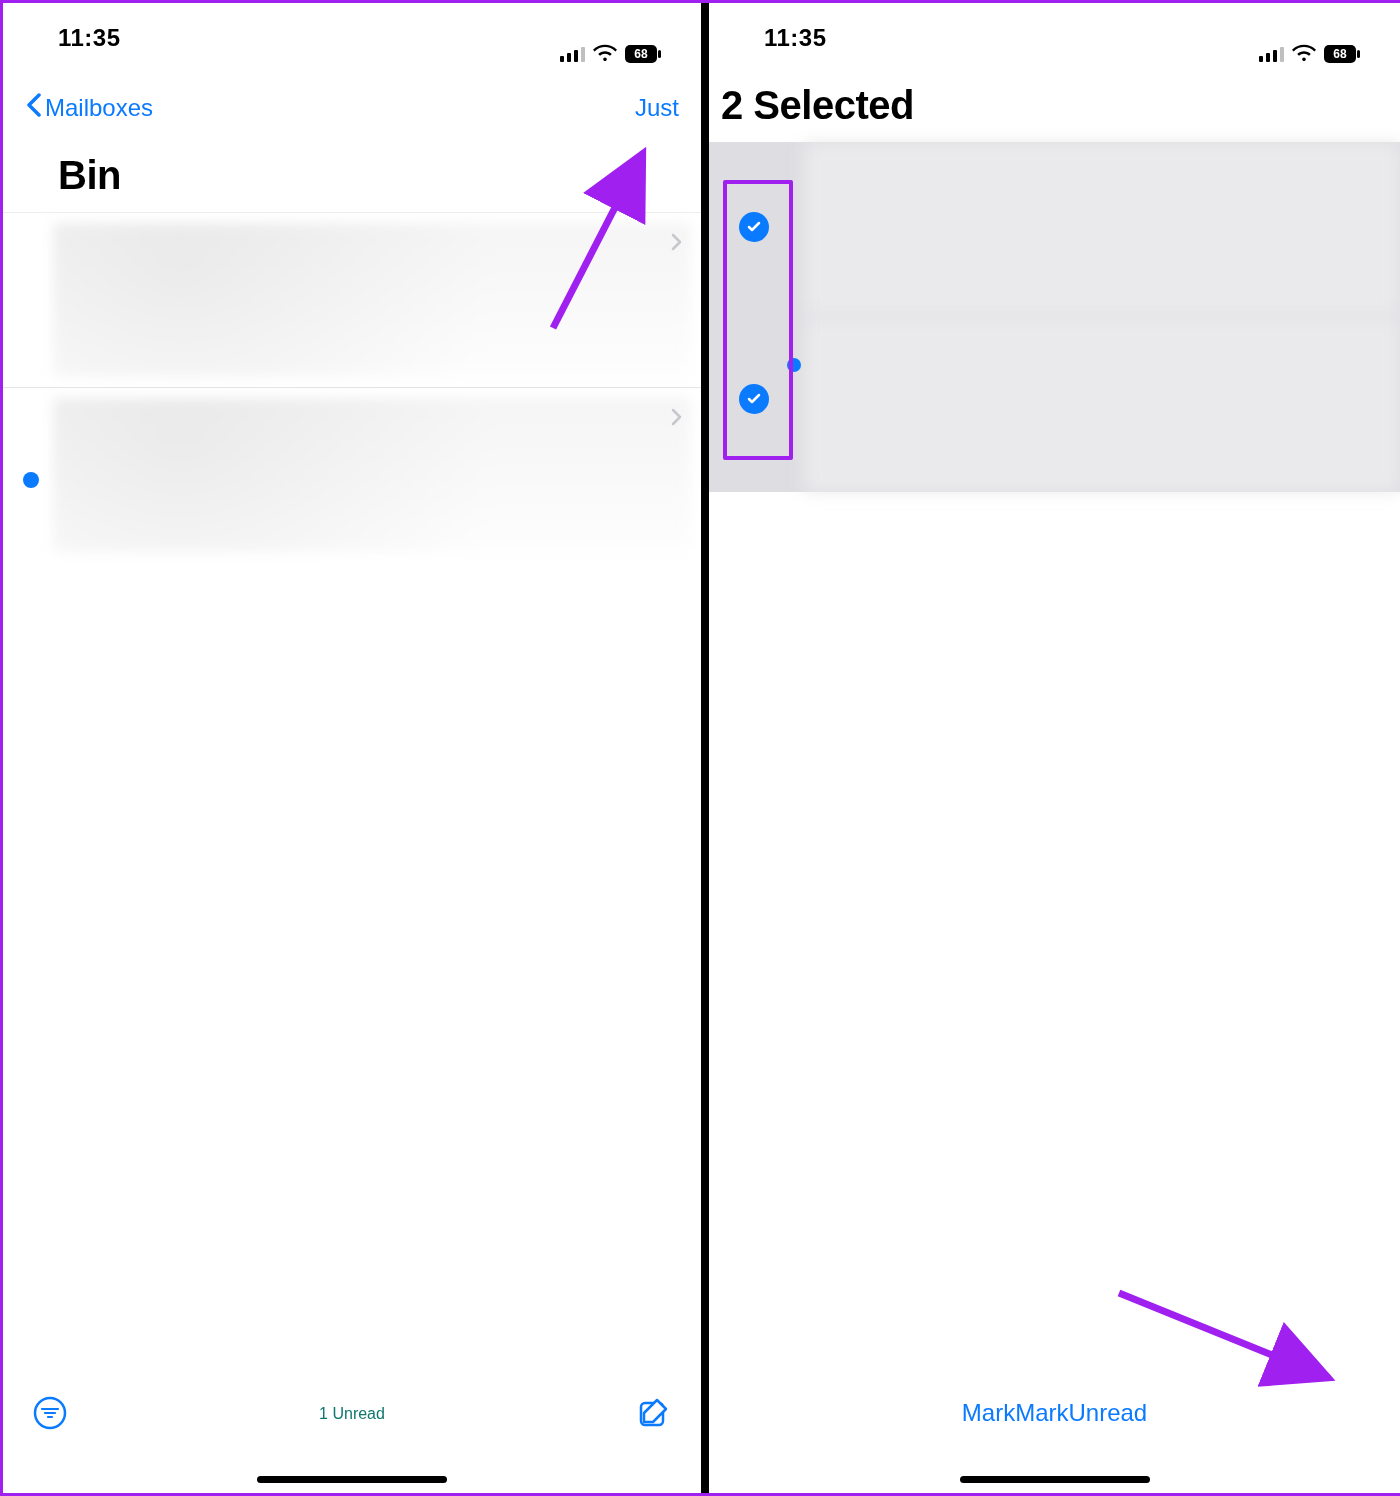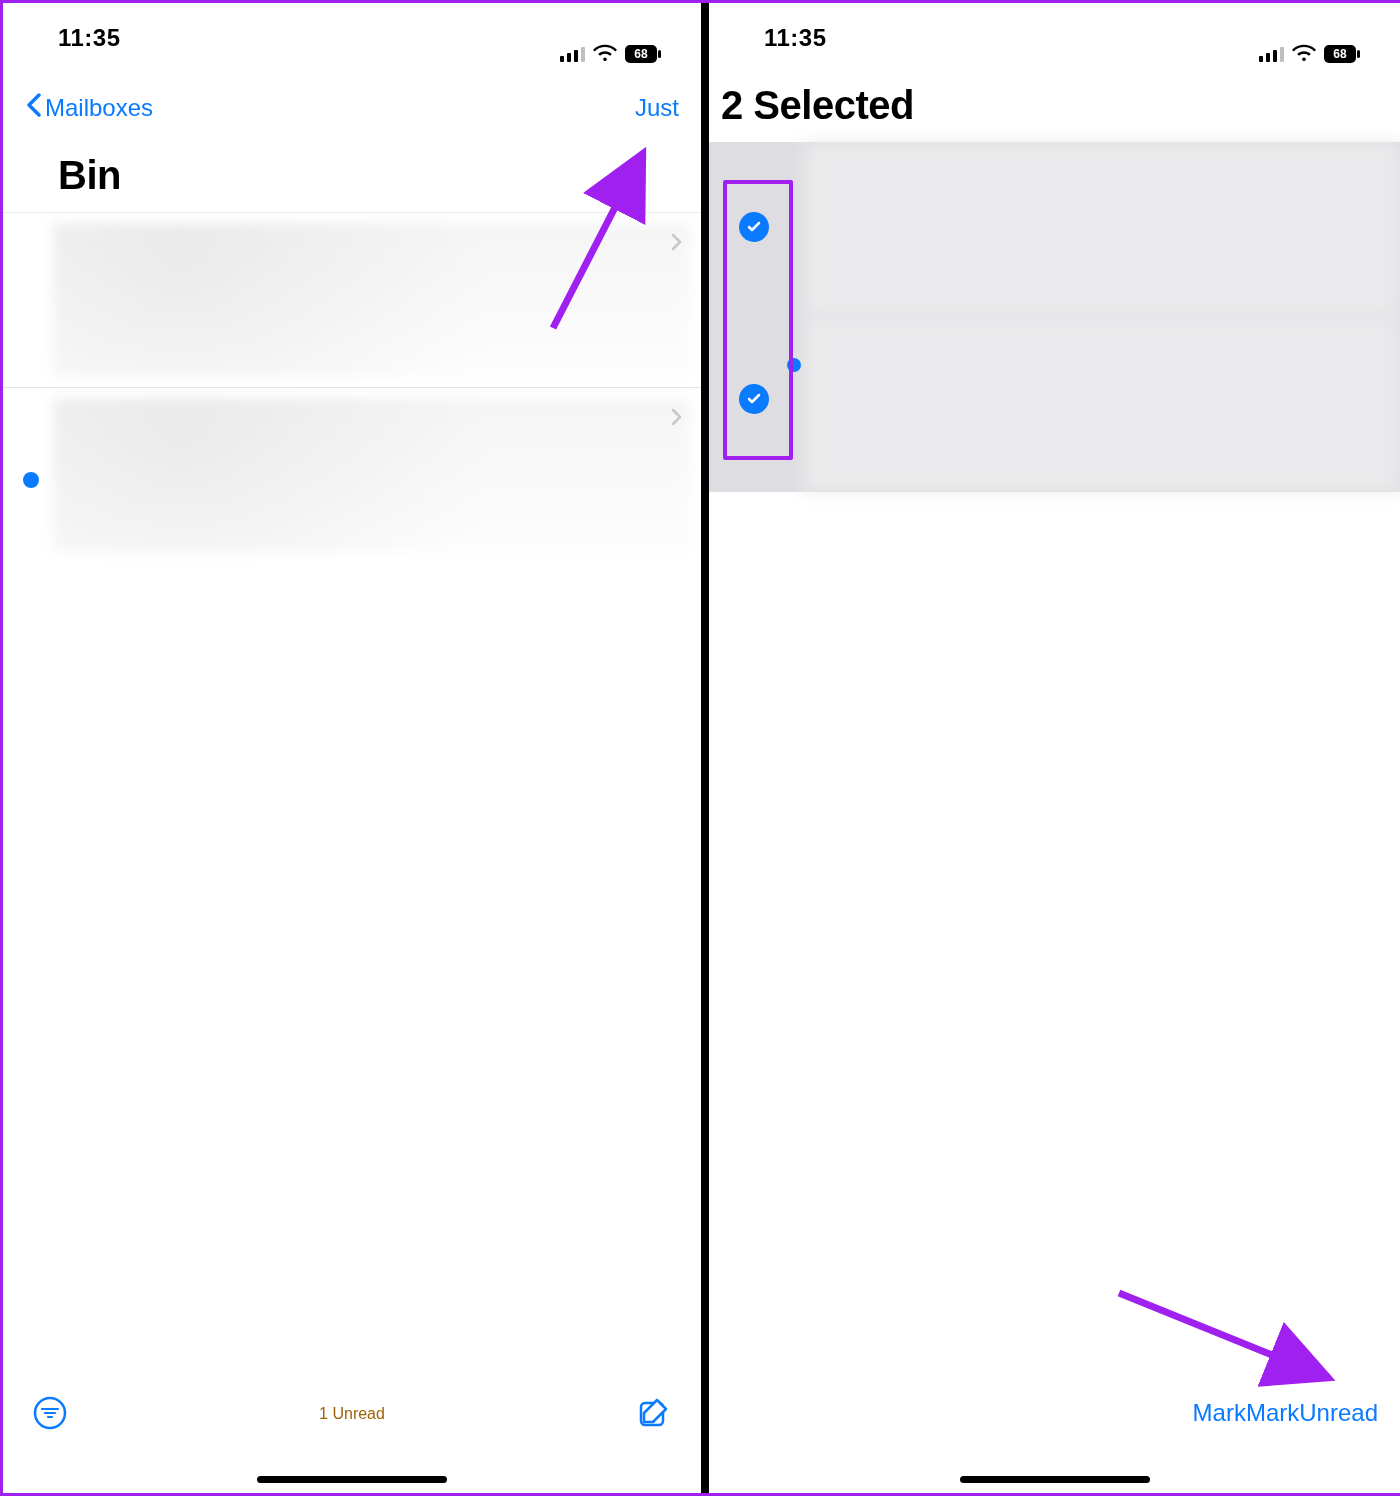--- a/index.html
+++ b/index.html
@@ -54,25 +54,25 @@
   .sel-check.c1 { top: 70px; }
   .sel-check.c2 { top: 242px; }
   .sel-check svg { width: 16px; height: 16px; }
   .sel-unread { position: absolute; left: 78px; top: 216px; width: 14px; height: 14px; background: #0a7aff; border-radius: 50%; }
   .sel-highlight { position: absolute; left: 14px; top: 38px; width: 70px; height: 280px; border: 4px solid #a020f0; border-radius: 2px; }
 
   
   .tb-left { position: absolute; left: 0; right: 0; bottom: 30px; height: 100px; display:flex; align-items:center; justify-content:space-between; padding: 0 28px; }
   .tb-left .center { text-align:center; flex:1; }
   .tb-left .l1 { font-size: 18px; color:#000; }
-  .tb-left .l2 { font-size: 16px; color:#a16207; margin-top:2px; }
+  .tb-left .l2 { font-size: 16px; color:#0f766e; margin-top:2px; }
   .tb-icon { color:#0a7aff; width:38px; height:38px; display:flex; align-items:center; justify-content:center; }
 
   
-  .tb-right { position: absolute; left:0; right:0; bottom: 30px; height: 100px; display:flex; align-items:center; justify-content:flex-end; padding: 0 22px; font-size:24px; color:#0a7aff; }
+  .tb-right { position: absolute; left:0; right:0; bottom: 30px; height: 100px; display:flex; align-items:center; justify-content:center; padding: 0 22px; font-size:24px; color:#0a7aff; }
 
   
   .home-ind { position:absolute; bottom:10px; left:50%; transform:translateX(-50%); width:190px; height:7px; background:#000; border-radius:5px; }
 
   
   .arrow { position:absolute; pointer-events:none; }
   .arrow svg { overflow: visible; }
 
 </style>
 </head>

